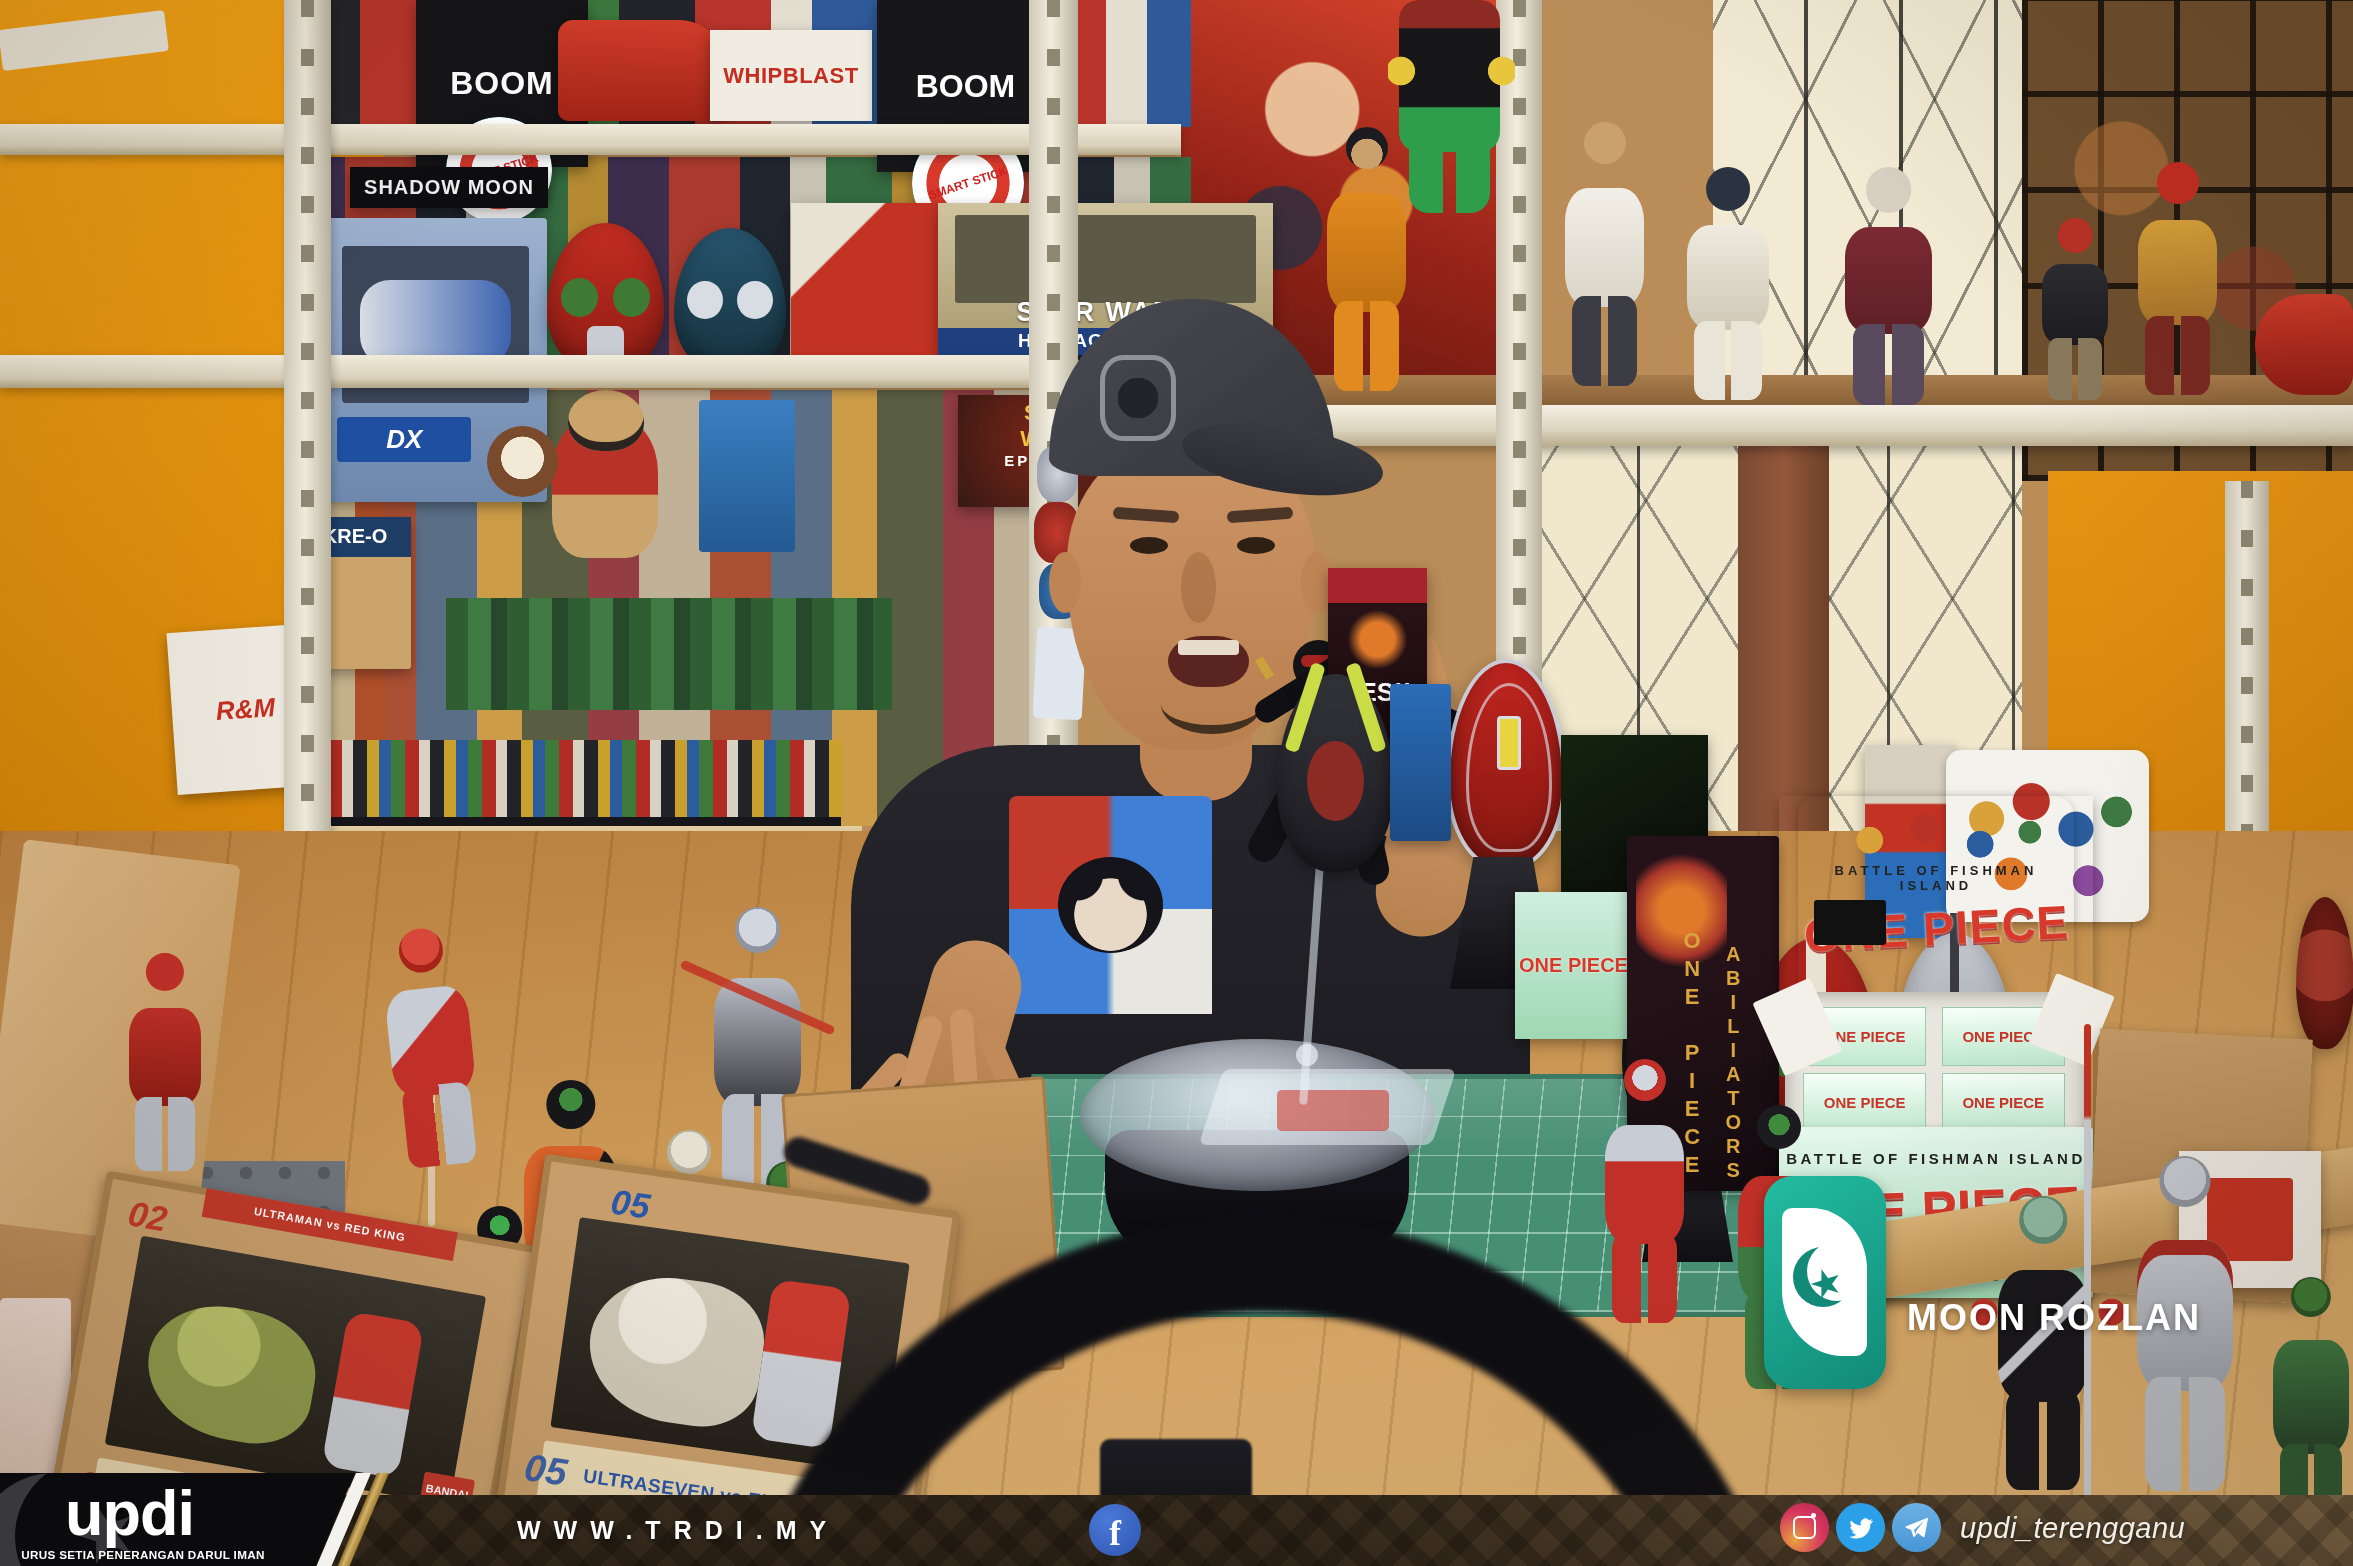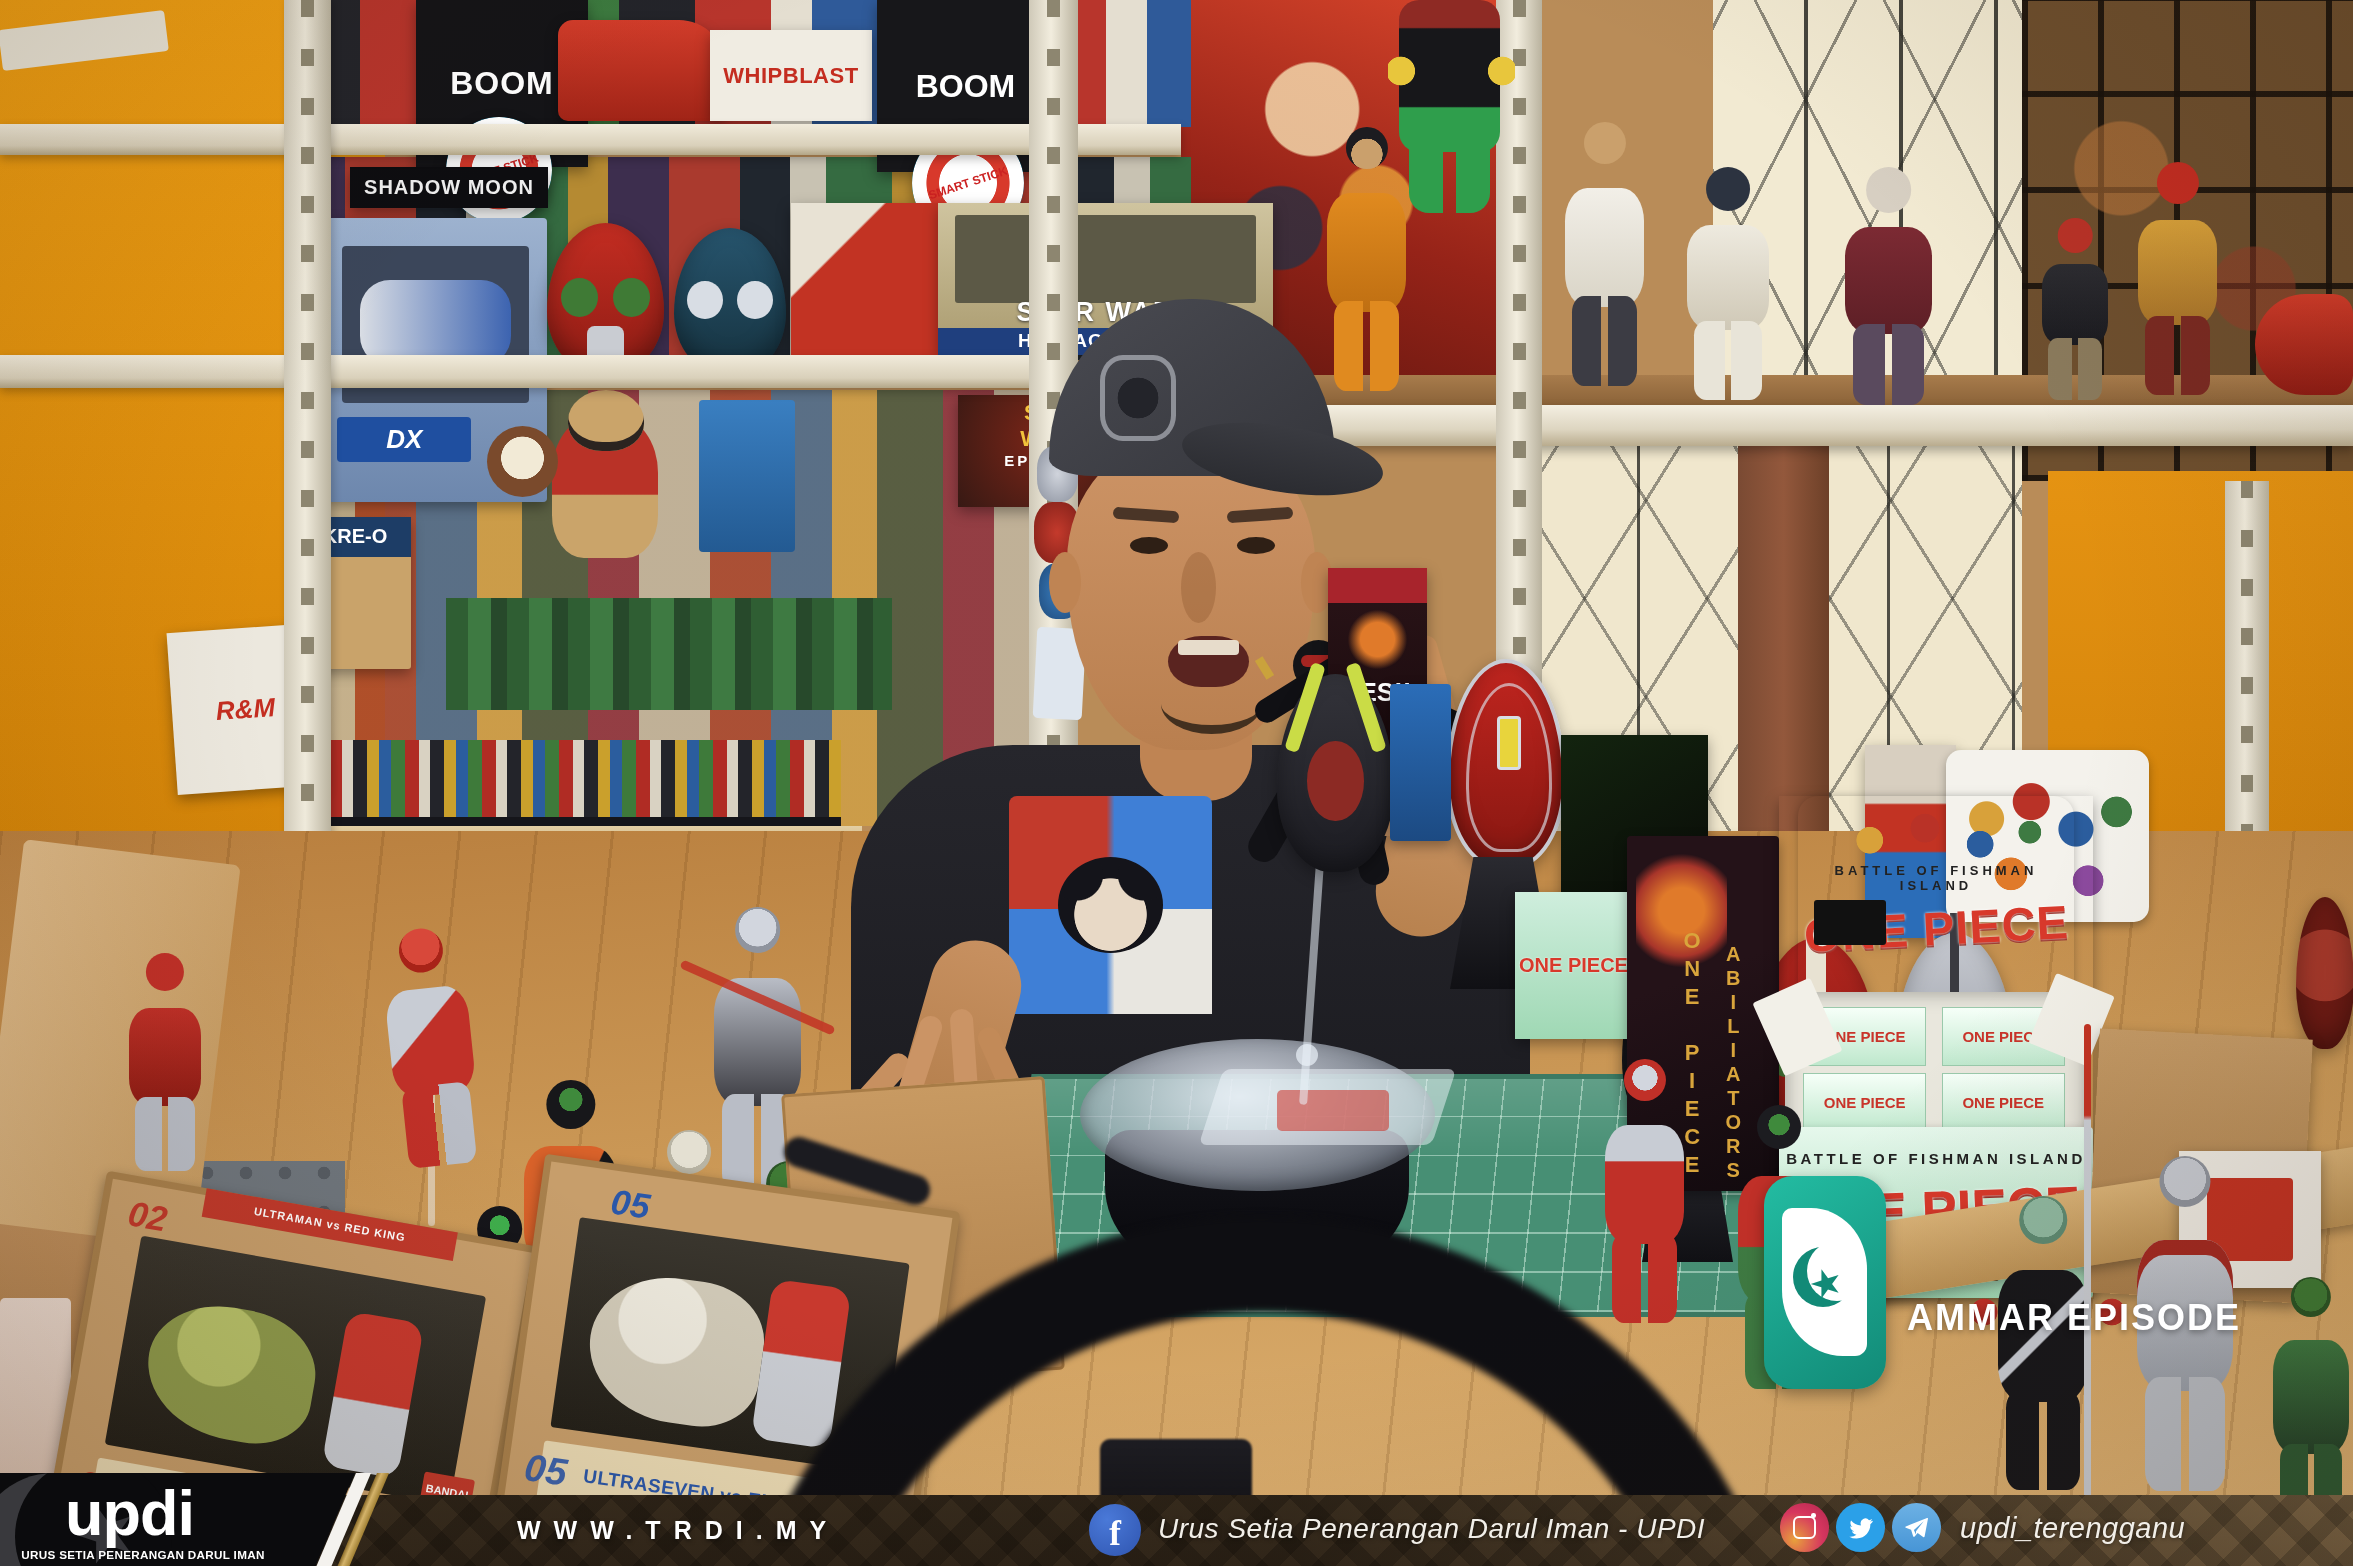--- a/index.html
+++ b/index.html
@@ -440,31 +440,30 @@
 
   <div class="abs" style="left:0;top:0;width:2354px;height:1567px;background:radial-gradient(ellipse at 50% 42%,transparent 55%,rgba(40,20,0,.18));pointer-events:none"></div>
 
   <div class="abs" style="left:1764px;top:1176px;width:558px;height:213px">
     <div class="abs" style="left:0;top:0;width:122px;height:213px;background:linear-gradient(145deg,#23bca2,#128a77);border-radius:29px;box-shadow:0 5px 15px rgba(0,0,0,.35)">
       <div class="abs" style="left:18px;top:32px;width:85px;height:148px;background:#fff;border-radius:10px 56px 12px 61px/10px 61px 12px 66px"></div>
       <div class="abs" style="left:29px;top:71px;width:60px;height:60px;background:#128a77;border-radius:50%"></div>
       <div class="abs" style="left:43px;top:65px;width:60px;height:60px;background:#fff;border-radius:50%"></div>
       <span class="abs" style="left:45px;top:85px;font-size:38px;color:#128a77;transform:rotate(-18deg)">★</span>
     </div>
-    <span class="abs" style="left:143px;top:121px;color:#fff;font-weight:bold;font-size:36px;letter-spacing:2px;text-shadow:0 1.5px 6px rgba(0,0,0,.4)">AMMAR EPISODE</span>
+    <span class="abs" style="left:143px;top:121px;color:#fff;font-weight:bold;font-size:36px;letter-spacing:2px;text-shadow:0 1.5px 6px rgba(0,0,0,.4)">MOON ROZLAN</span>
   </div>
 
   <div class="abs" style="left:0;top:1495px;width:2354px;height:71px;background:linear-gradient(90deg,rgba(20,14,8,.68) 0 55%,rgba(40,30,18,.5) 75%,rgba(95,75,48,.38)),repeating-linear-gradient(45deg,rgba(0,0,0,.28) 0 17px,transparent 17px 40px),repeating-linear-gradient(-45deg,rgba(0,0,0,.28) 0 17px,transparent 17px 40px),linear-gradient(#7d6647,#6b563c)"></div>
 
   <span class="abs" style="left:517px;top:1516px;color:#fff;font-weight:bold;font-size:25px;letter-spacing:13px;text-shadow:0 1.5px 4px rgba(0,0,0,.5)">WWW.TRDI.MY</span>
 
   <div class="abs ct" style="left:1089px;top:1504px;width:52px;height:52px;border-radius:50%;background:radial-gradient(circle at 35% 30%,#4a79d8,#2f55b0)">
       <span style="color:#fff;font-weight:bold;font-size:35px;font-family:'Liberation Serif',serif;margin-top:8px">f</span>
     </div>
-  <span class="abs" style="left:1158px;top:1513px;color:#f2efe9;font-size:28px;font-style:italic;letter-spacing:0.5px;text-shadow:0 1px 4px rgba(0,0,0,.5)">Urus Setia Penerangan Darul Iman - UPDI</span>
 
   <div class="abs" style="left:1780px;top:1503px;width:49px;height:49px;border-radius:50%;background:radial-gradient(circle at 30% 75%,#e8a13c,#d6365f 55%,#b1274d)">
     <div class="abs" style="left:12.7px;top:12.7px;width:19px;height:19px;border:2.5px solid #fff;border-radius:6px"></div>
     <div class="abs" style="left:31px;top:10px;width:4.6px;height:4.6px;background:#fff;border-radius:50%"></div>
   </div>
   <div class="abs ct" style="left:1836px;top:1503px;width:49px;height:49px;border-radius:50%;background:#2ba0e8">
     <svg width="28" height="28" viewBox="0 0 24 24">
         <path fill="#fff" d="M22 5.8c-.7.3-1.5.6-2.3.7.8-.5 1.5-1.3 1.8-2.2-.8.5-1.7.8-2.6 1A4.1 4.1 0 0 0 11.8 9c0 .3 0 .6.1.9-3.4-.2-6.4-1.8-8.4-4.3-.4.6-.6 1.3-.6 2.1 0 1.4.7 2.7 1.8 3.4-.7 0-1.3-.2-1.9-.5v.1c0 2 1.4 3.7 3.3 4-.3.1-.7.2-1.1.2-.3 0-.5 0-.8-.1.5 1.6 2 2.8 3.9 2.9a8.3 8.3 0 0 1-6.1 1.7A11.7 11.7 0 0 0 8.3 21c7.5 0 11.7-6.3 11.7-11.7v-.5c.8-.6 1.5-1.3 2-2.1z"></path>
       </svg>
   </div>

